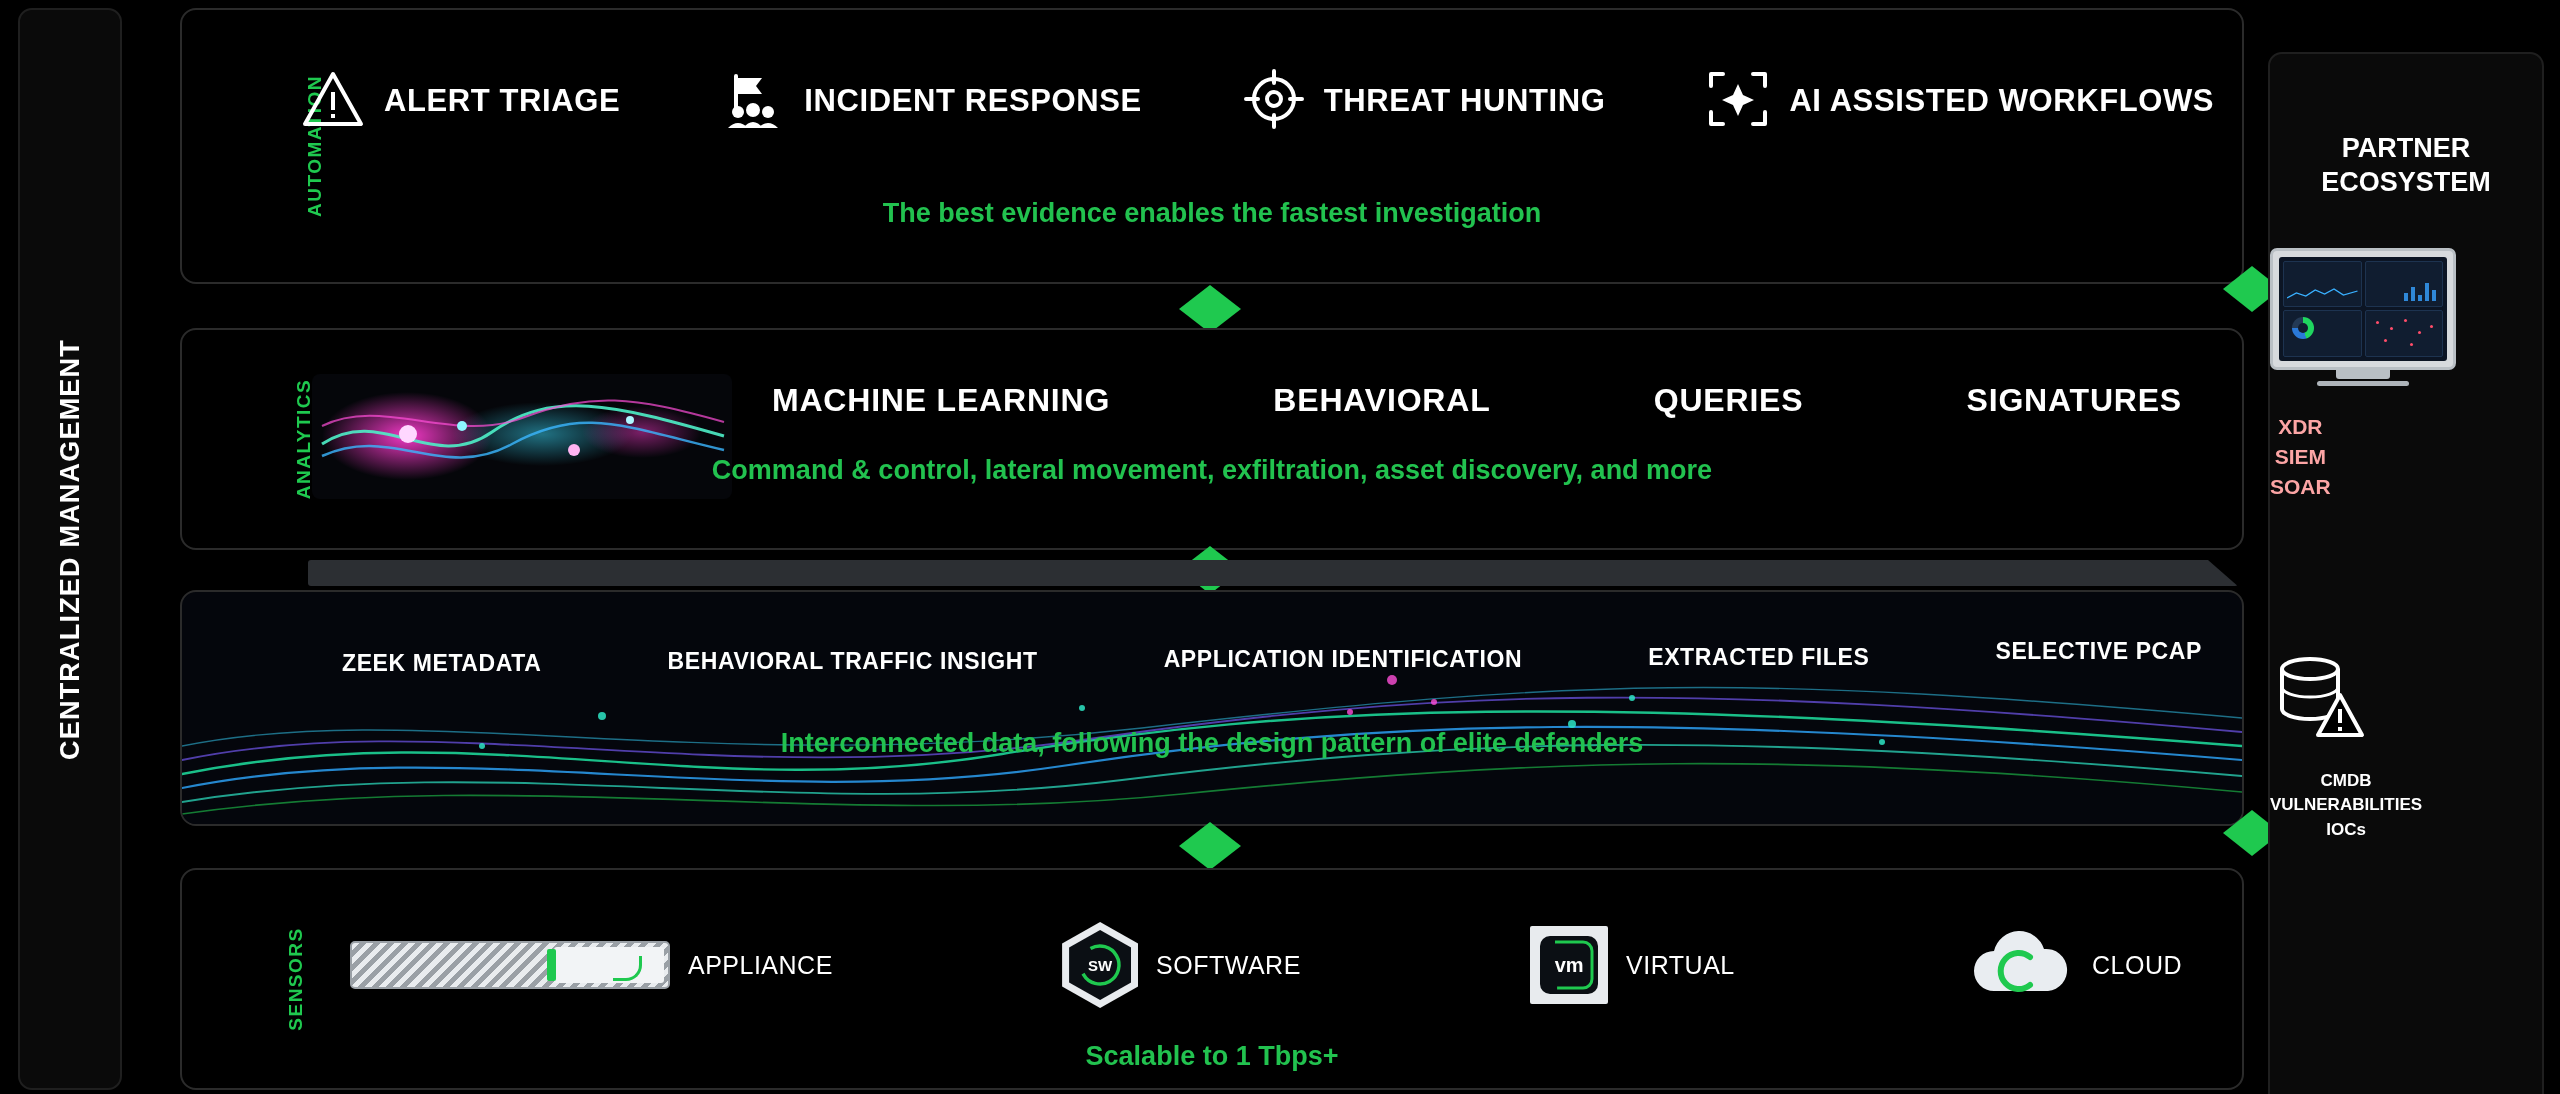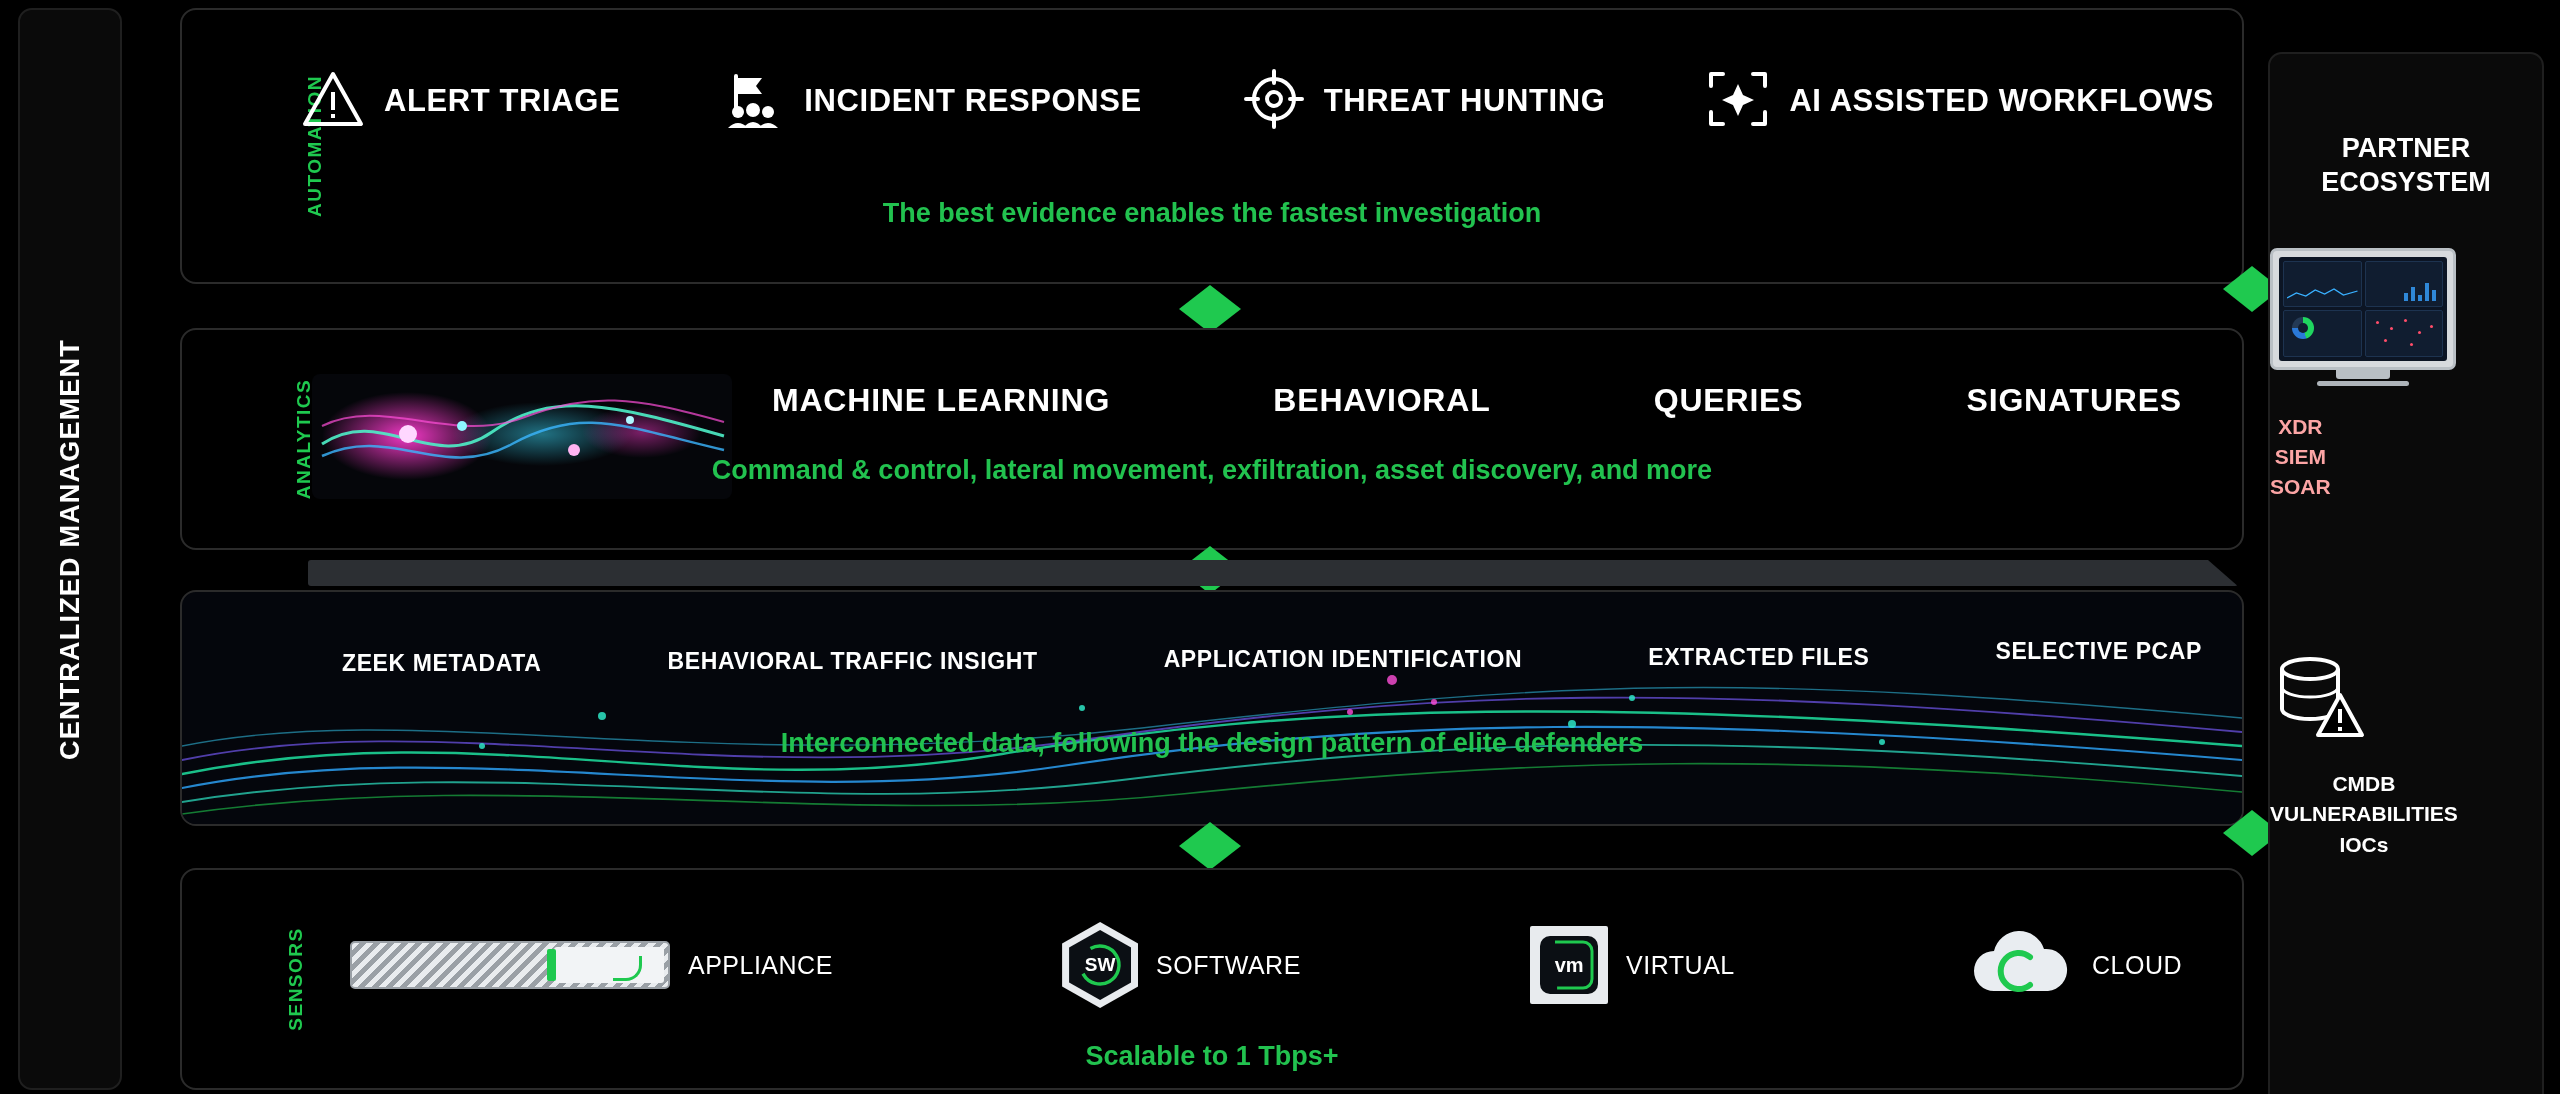--- a/index.html
+++ b/index.html
@@ -44,21 +44,21 @@
   }
   .donut:after{content:"";position:absolute;left:6px;top:6px;width:10px;height:10px;border-radius:50%;background:#101d30;}
   .bars{position:absolute;left:6px;bottom:5px;display:flex;gap:3px;align-items:flex-end;height:22px;}
   .bars i{display:block;width:4px;background:#2f88d8;}
   .dots{position:absolute;inset:4px;}
   .dots i{position:absolute;width:3px;height:3px;border-radius:50%;background:#ff4d6a;}
   .monitor-stand{width:54px;height:9px;background:#b9bfc4;margin:0 auto;border-radius:0 0 3px 3px;}
   .monitor-base{width:92px;height:5px;background:#aeb4ba;margin:2px auto 0;border-radius:3px;}
   .partner-list{margin-top:26px;text-align:center;font-size:21px;font-weight:bold;line-height:1.45;color:#fca5a5;}
   .db-icon{margin-top:150px;}
-  .partner-list2{margin-top:26px;text-align:center;font-size:21px;font-weight:bold;line-height:1.45;color:#fff;}
+  .partner-list2{margin-top:26px;text-align:center;font-size:17px;font-weight:bold;line-height:1.45;color:#fff;}
 
   
   .center{position:absolute;left:160px;top:0;width:2100px;height:1094px;}
 
   .band{position:absolute;left:20px;width:2060px;background:#000;border:2px solid #2b2b2b;border-radius:16px;}
   .band-label{
     position:absolute;left:62px;top:50%;transform:translateY(-50%) rotate(-90deg);
     transform-origin:center;white-space:nowrap;color:#1fc94f;font-size:19px;font-weight:bold;letter-spacing:1.5px;
   }
 
@@ -116,21 +116,21 @@
   .appl-hook{position:absolute;right:26px;top:13px;width:26px;height:22px;border:3px solid #1fc94f;border-left:none;border-top:none;border-radius:0 0 16px 0;z-index:2;}
 
   .hexbadge{
     width:76px;height:86px;background:#e8ebee;
     clip-path:polygon(50% 0,100% 25%,100% 75%,50% 100%,0 75%,0 25%);
     display:flex;align-items:center;justify-content:center;position:relative;
   }
   .hexbadge .inner{
     width:62px;height:70px;background:#0b0f14;
     clip-path:polygon(50% 0,100% 25%,100% 75%,50% 100%,0 75%,0 25%);
-    display:flex;align-items:center;justify-content:center;color:#fff;font-size:19px;font-weight:bold;
+    display:flex;align-items:center;justify-content:center;color:#fff;font-size:15px;font-weight:bold;
   }
   .vmbox{width:78px;height:78px;border-radius:2px;background:#e8ebee;display:flex;align-items:center;justify-content:center;}
   .vmbox .inner{width:58px;height:58px;border-radius:10px;background:#0b0f14;display:flex;align-items:center;justify-content:center;font-size:20px;font-weight:bold;color:#fff;}
 
   .scalable{position:absolute;left:0;right:0;bottom:16px;text-align:center;color:#22c24f;font-size:27px;font-weight:bold;}
 </style>
 </head>
 <body>
 
 <div class="stage">

